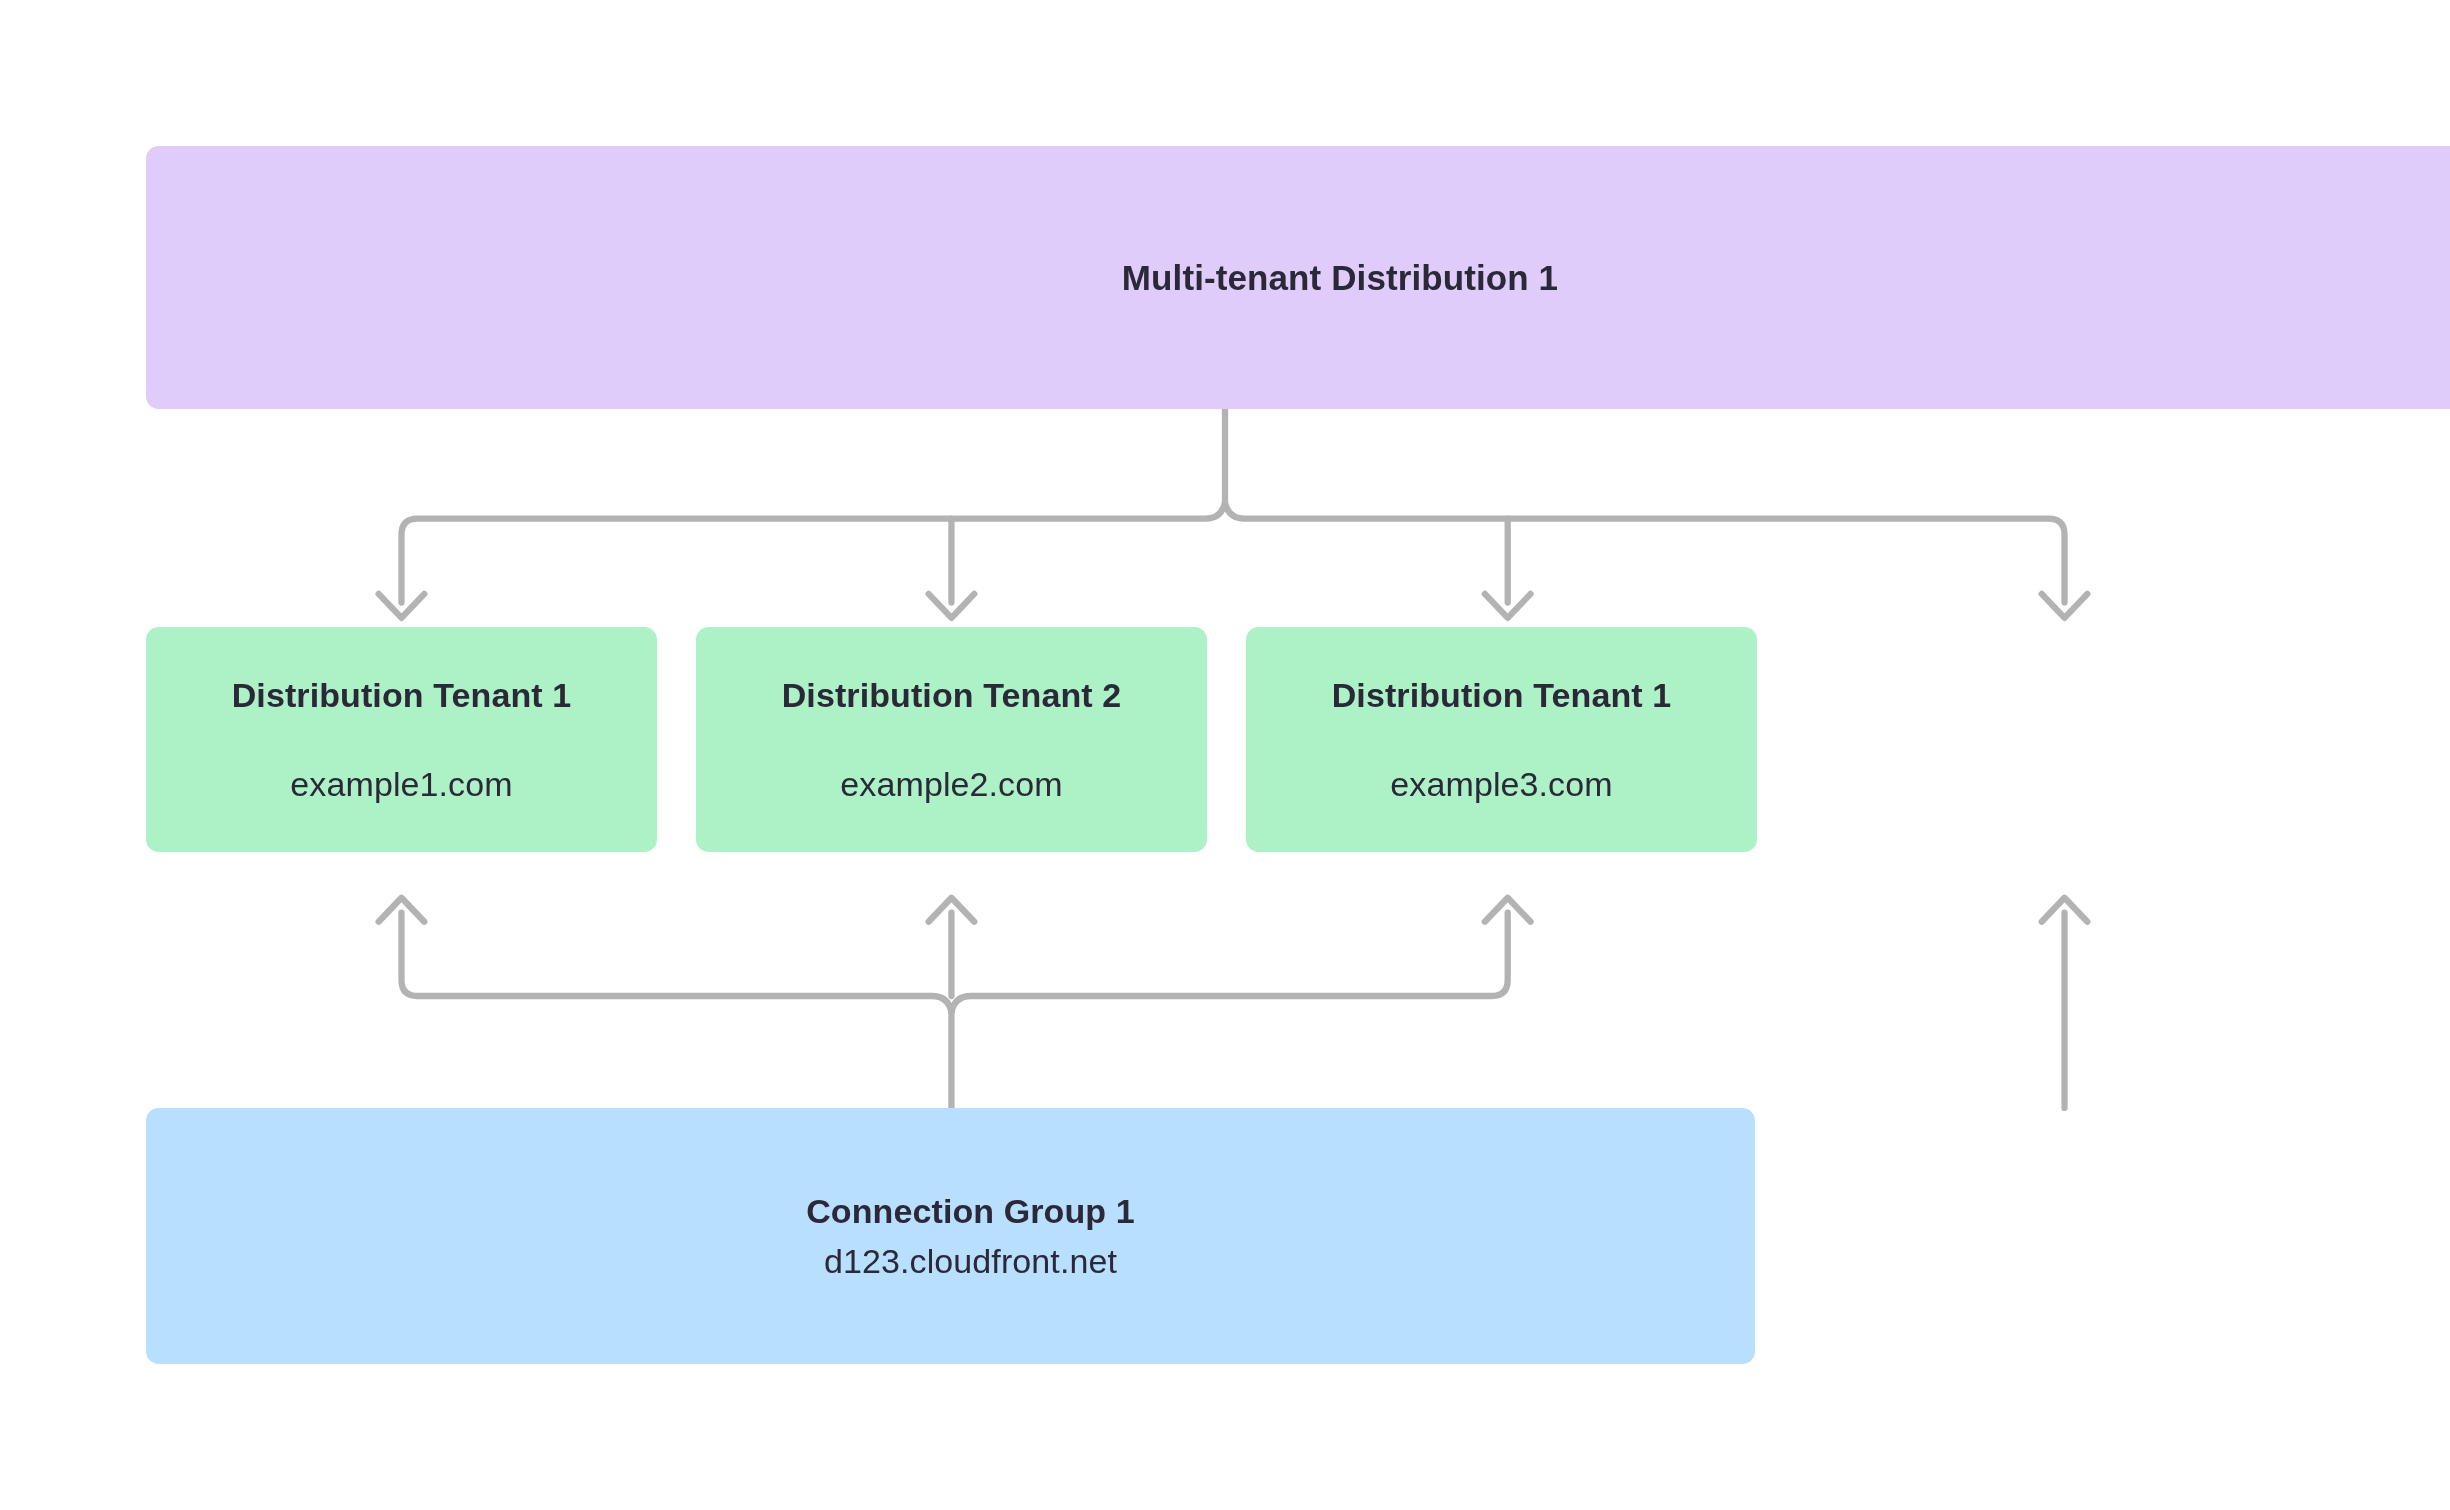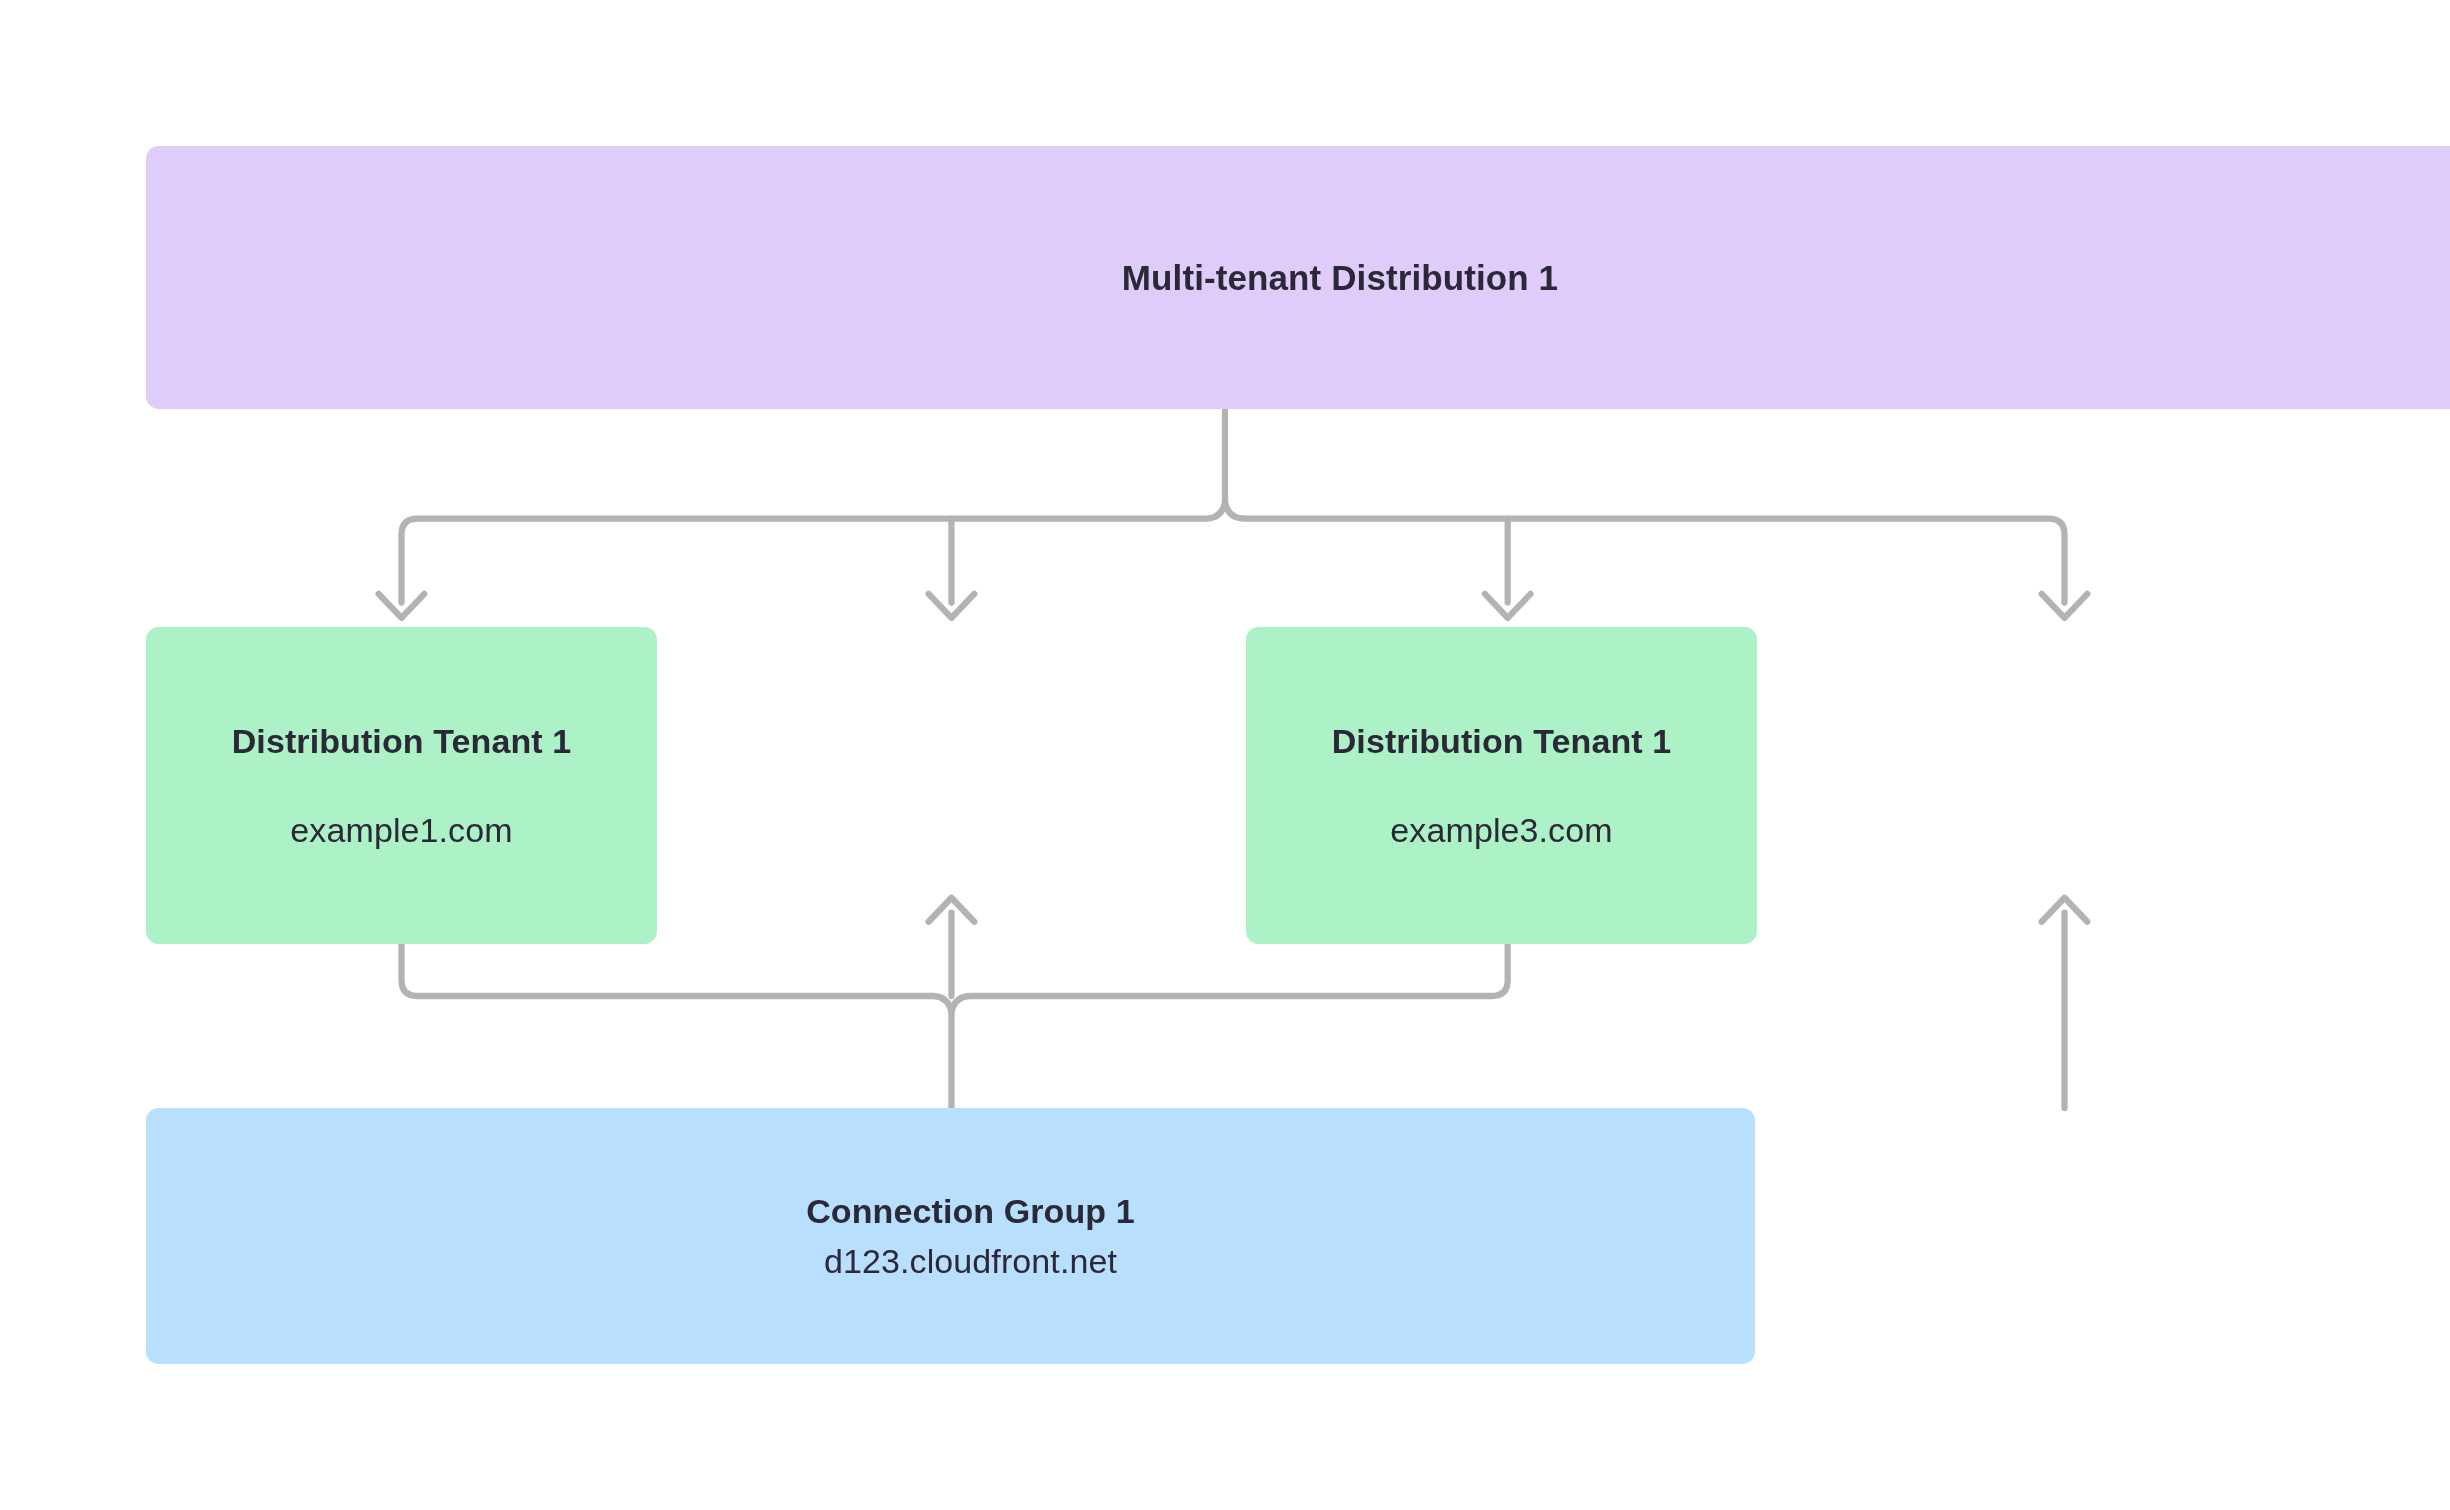--- a/index.html
+++ b/index.html
@@ -51,21 +51,21 @@
     align-items: center;
   }
   #root-node .title {
     font-size: 35px;
   }
 
   
   .tenant {
     top: 627px;
     width: 511px;
-    height: 317px;
+    height: 225px;
     background: #acf2c6;
     gap: 20px;
   }
   .tenant .title { font-size: 34px; }
   .tenant .subtitle { font-size: 34px; margin-top: 27px; }
 
   #tenant-1 { left: 146px; }
   #tenant-2 { left: 696px; }
   #tenant-3 { left: 1246px; }
   #tenant-4 { left: 1793px; }
@@ -146,20 +146,24 @@
 
   <div class="node" id="root-node">
     <div class="title">Multi-tenant Distribution 1</div>
   </div>
 
   <div class="node tenant" id="tenant-1">
     <div class="title">Distribution Tenant 1</div>
     <div class="subtitle">example1.com</div>
   </div>
 
+  <div class="node tenant" id="tenant-2">
+    <div class="title">Distribution Tenant 2</div>
+    <div class="subtitle">example2.com</div>
+  </div>
 
   <div class="node tenant" id="tenant-3">
     <div class="title">Distribution Tenant 1</div>
     <div class="subtitle">example3.com</div>
   </div>
 
 
   <div class="node cgroup" id="connection-group-1">
     <div class="title">Connection Group 1</div>
     <div class="subtitle">d123.cloudfront.net</div>

